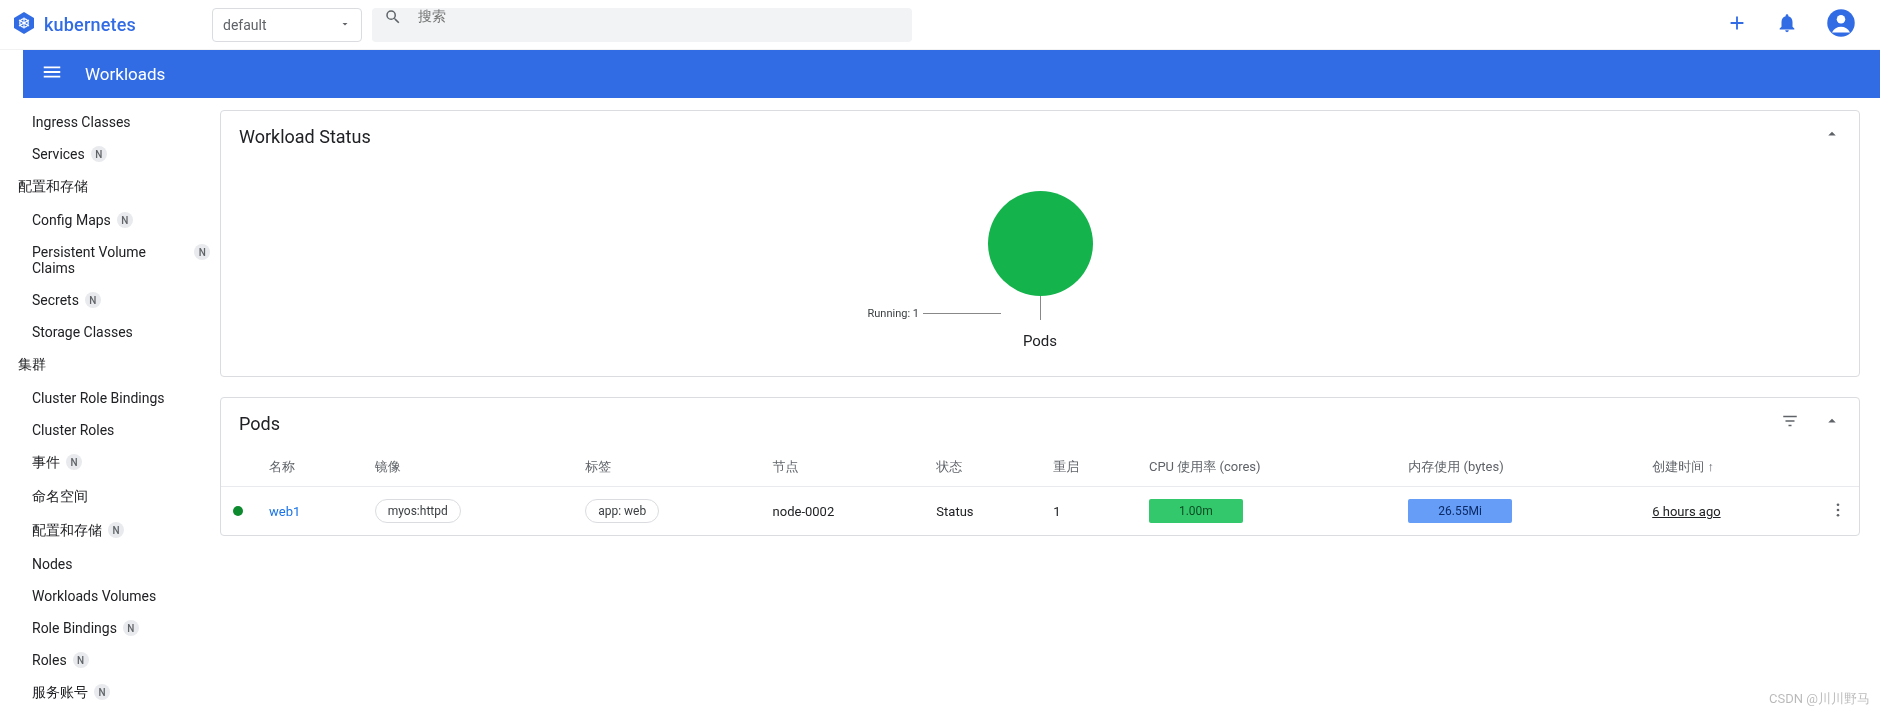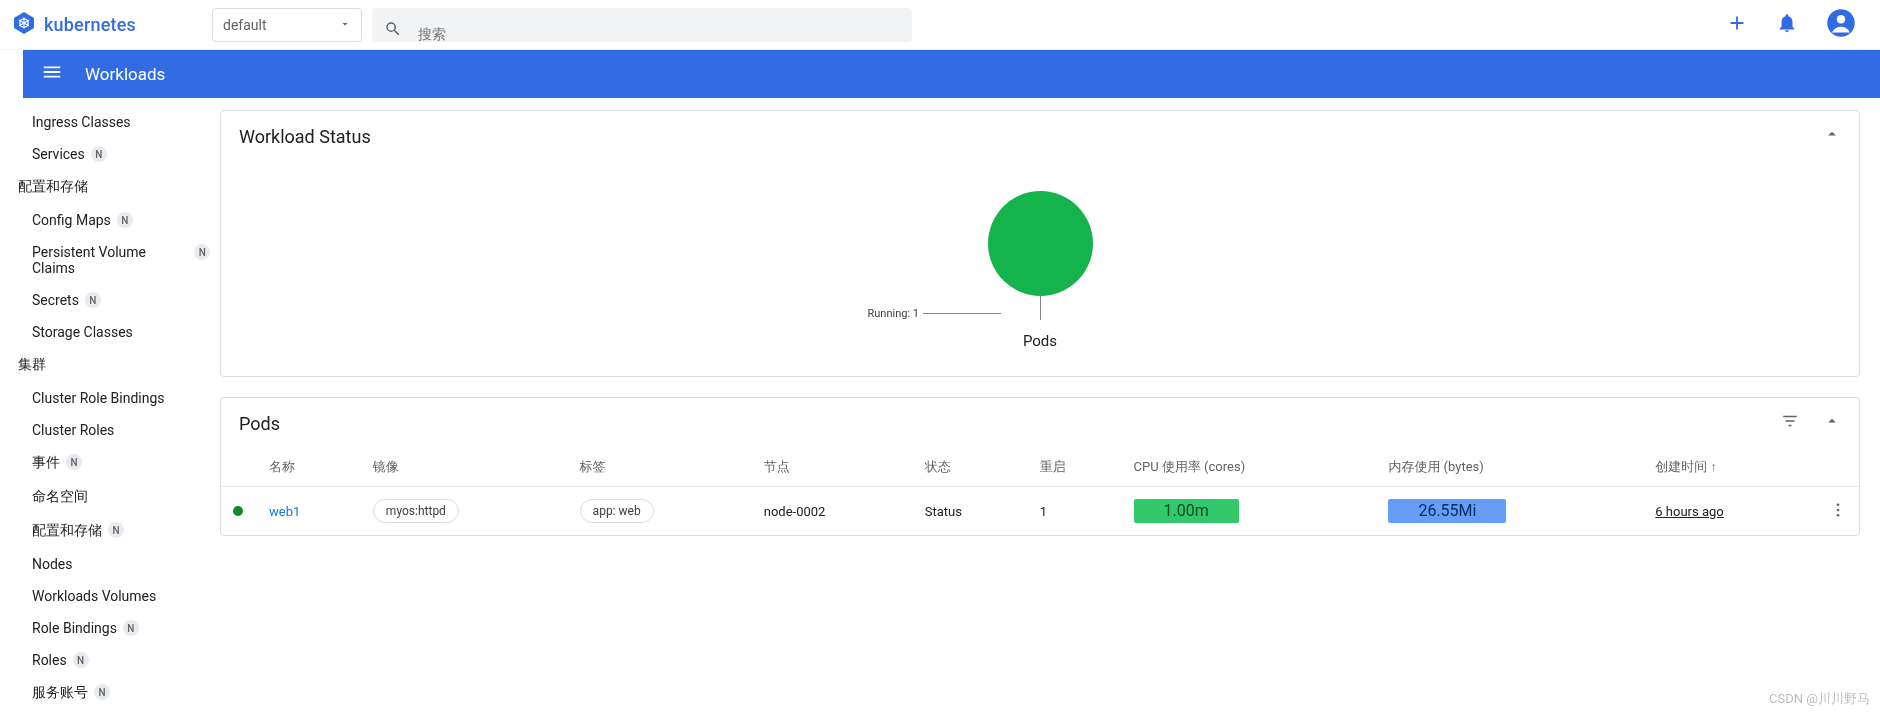--- a/index.html
+++ b/index.html
@@ -4,21 +4,21 @@
 <style>
 * { margin: 0; padding: 0; box-sizing: border-box; font-family: Roboto, "Helvetica Neue", Arial, sans-serif; }
 body { background: #fff; color: #202124; width: 1880px; height: 716px; overflow: hidden; position: relative; }
 
 
 .topbar { height: 50px; display: flex; align-items: center; padding: 0 12px; border-bottom: 1px solid rgba(0,0,0,0.05); }
 .logo-wrap { display: flex; align-items: center; gap: 8px; width: 200px; }
 .logo-wrap svg { width: 24px; height: 24px; }
 .logo-text { color: #326ce5; font-weight: 500; font-size: 18px; letter-spacing: 0.2px; }
 .ns-select { width: 150px; height: 34px; border: 1px solid #dadce0; border-radius: 4px; display: flex; align-items: center; justify-content: space-between; padding: 14px 10px; color: #5f6368; font-size: 14px; margin-right: 10px; cursor: pointer; }
-.searchbox { flex: 0 0 540px; height: 34px; background: #f1f3f4; border-radius: 4px; display: flex; align-items: flex-end; padding: 0 12px; color: #5f6368; }
+.searchbox { flex: 0 0 540px; height: 34px; background: #f1f3f4; border-radius: 4px; display: flex; align-items: flex-start; padding: 0 12px; color: #5f6368; }
 .searchbox input { flex: 1; border: none; background: transparent; outline: none; font-size: 14px; color: #5f6368; margin-left: 16px; }
 .topbar-spacer { flex: 1; }
 .top-icons { display: flex; align-items: center; gap: 28px; padding-right: 12px; }
 .top-icons svg { width: 22px; height: 22px; fill: #326ce5; cursor: pointer; }
 .top-icons .avatar svg { width: 30px; height: 30px; }
 
 
 .bluebar { height: 48px; background: #326ce5; color: #fff; display: flex; align-items: center; padding: 0 18px; font-size: 17px; margin-left: 23px; }
 .bluebar .menu-icon { margin-right: 22px; cursor: pointer; }
 .bluebar .menu-icon svg { width: 22px; height: 22px; fill: #fff; }
@@ -47,21 +47,21 @@
 .leader-v { position: absolute; bottom: -24px; left: 52px; width: 1px; height: 24px; background: #888; }
 .donut-caption { margin-top: 36px; font-size: 15px; color: #202124; }
 
 
 .tbl { width: 100%; border-collapse: collapse; font-size: 13px; }
 .tbl th { text-align: left; font-weight: 400; color: #5f6368; padding: 10px 12px; border-bottom: 1px solid #e8eaed; white-space: nowrap; }
 .tbl td { padding: 12px 12px; color: #202124; vertical-align: middle; }
 .tbl td.link { color: #1a73e8; cursor: pointer; }
 .status-dot { width: 10px; height: 10px; border-radius: 50%; background: #0d8a2e; display: inline-block; }
 .chip { display: inline-block; padding: 4px 12px; border: 1px solid #dadce0; border-radius: 14px; color: #3c4043; font-size: 12px; }
-.bar { display: inline-block; height: 24px; line-height: 24px; color: #202124; text-align: right; border-radius: 2px; font-size: 16px; padding: 0 30px; }
+.bar { display: inline-block; height: 24px; line-height: 24px; color: #202124; text-align: right; border-radius: 2px; font-size: 12px; padding: 0 30px; }
 .bar.cpu { background: #34c86d; color: #0b3; color:#052; color:#0a3; }
 .bar.cpu { background: #34c86d; color: #064; }
 .bar.mem { background: #669df6; color: #1a3; }
 .bar.cpu { color: #0b4d22; }
 .bar.mem { color: #0b2a66; }
 .underline { text-decoration: underline; }
 .row-menu svg { width: 18px; height: 18px; fill: #5f6368; cursor: pointer; }
 
 .watermark { position: absolute; right: 10px; bottom: 8px; color: rgba(0,0,0,0.28); font-size: 13px; }
 </style>

